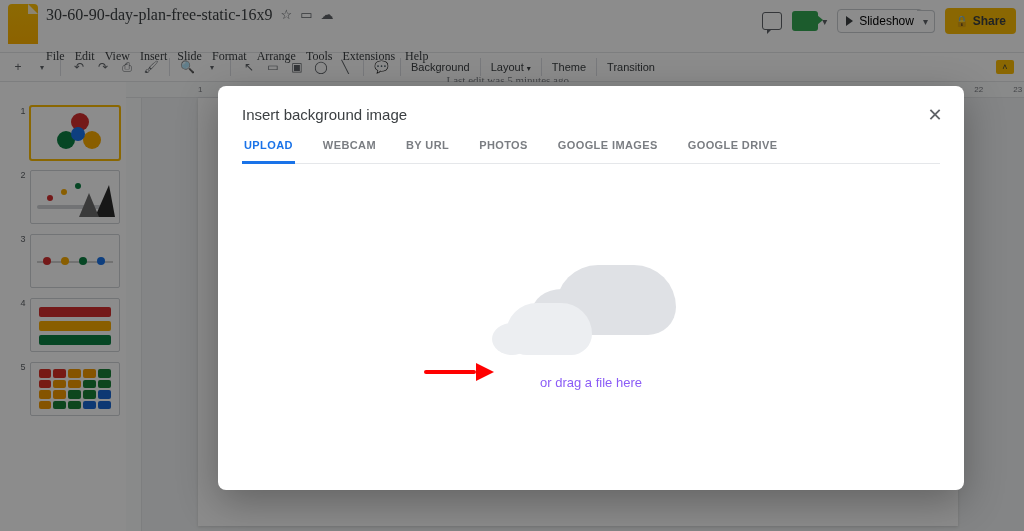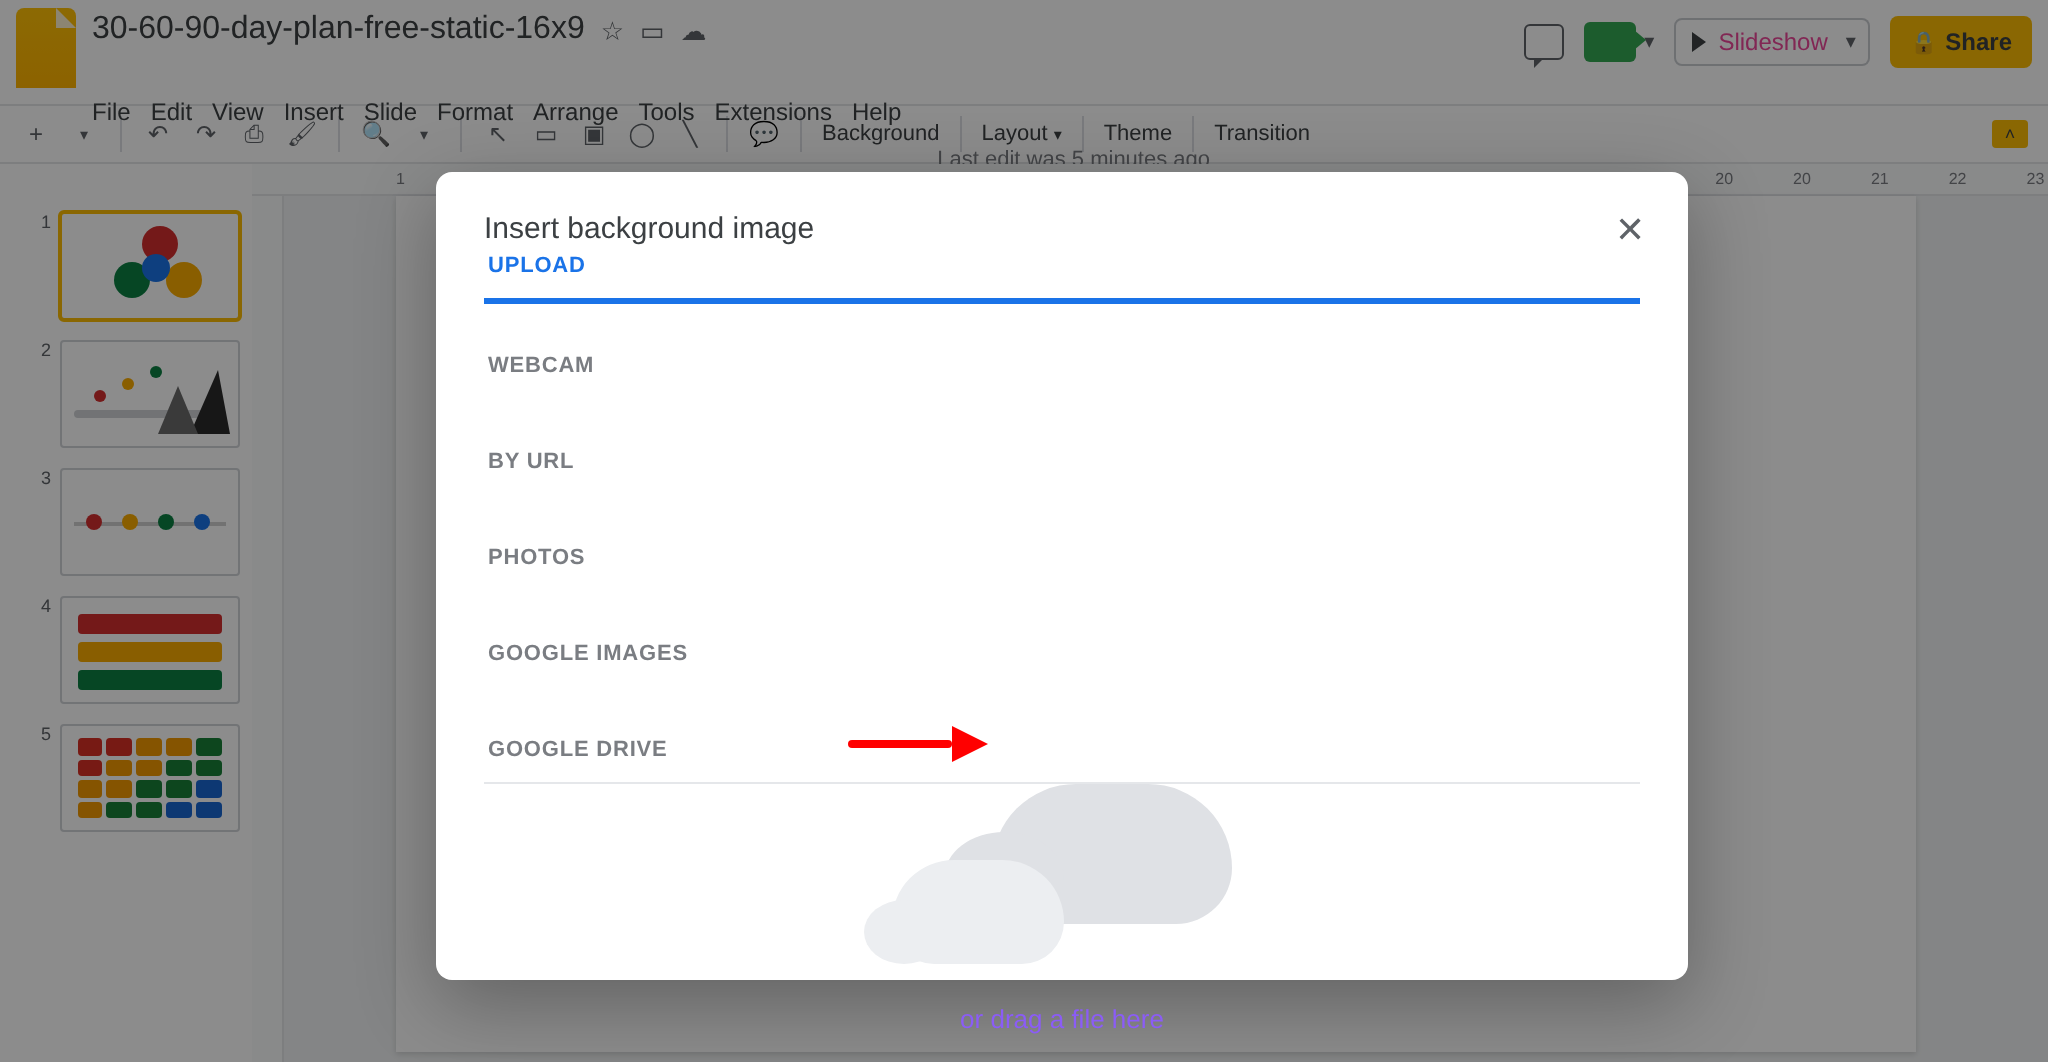--- a/index.html
+++ b/index.html
@@ -3,29 +3,29 @@
 <meta charset="utf-8">
 <style>
   * { box-sizing: border-box; margin: 0; padding: 0; }
   html, body { width: 1024px; height: 531px; overflow: hidden; font-family: Arial, Helvetica, sans-serif; background:#fff; }
   
   .dim { position:absolute; inset:0; background: rgba(0,0,0,0.45); z-index:50; }
   
   .header { position:relative; display:flex; align-items:flex-start; height:52px; padding:4px 8px 0 8px; }
   .logo { width:30px; height:40px; background: linear-gradient(#ffc107,#ffb300); border-radius:4px 4px 0 0; position:relative; margin-right:6px; }
   .logo:after{ content:""; position:absolute; top:0; right:0; width:10px; height:10px; background:#fff3cf; clip-path: polygon(0 0,100% 100%,0 100%);}
-  .title-area { flex:1; }
+  .title-area { flex:1;font-family:Liberation Serif, serif; }
   .doc-title { font-size:16px; color:#3c4043; padding:2px 2px 0 2px; display:flex; align-items:center; gap:8px;}
   .doc-star, .doc-move, .doc-cloud { color:#5f6368; font-size:13px; }
   .menu-row { display:flex; gap:10px; font-size:12px; color:#3c4043; padding:2px 2px; align-items:center;}
   .menu-row .edit-info { color:#7a7d82; text-decoration:underline; margin-left:8px; font-size:11px;margin-top:48px;}
   .right-controls { display:flex; align-items:center; gap:10px; padding-top:4px;}
   .meet-ico { width:26px; height:20px; background:#34a853; border-radius:3px; position:relative;}
   .meet-ico:after{content:"";position:absolute;right:-5px;top:4px;border-left:6px solid #34a853;border-top:5px solid transparent;border-bottom:5px solid transparent;}
-  .slideshow-btn { display:flex; align-items:center; gap:6px; border:1px solid #c8ccd0; border-radius:4px; padding:4px 8px; font-size:12px; color:#ec4899; background:#fff;justify-content:space-between;}
+  .slideshow-btn { display:flex; align-items:center; gap:6px; border:1px solid #c8ccd0; border-radius:4px; padding:4px 8px; font-size:12px; color:#000000; background:#fff;justify-content:space-between;}
   .slideshow-btn .tri{width:0;height:0;border-left:7px solid #3c4043;border-top:5px solid transparent;border-bottom:5px solid transparent;}
   .slideshow-caret{color:#5f6368;font-size:10px;border:1px solid #c8ccd0;border-left:0;padding:5px 6px;border-radius:0 4px 4px 0;margin-left:-6px;background:#fff;}
   .share-btn { background:#fbbc04; color:#3c4043; font-weight:bold; font-size:12px; border-radius:4px; padding:6px 10px; display:flex; align-items:center; gap:4px;}
   .comment-ico { width:20px; height:18px; border:1.5px solid #5f6368; border-radius:3px; position:relative;}
   .comment-ico:after{content:"";position:absolute;bottom:-5px;left:4px;width:0;height:0;border-top:5px solid #5f6368;border-right:5px solid transparent;}
   
   .toolbar { height:30px; border-top:1px solid #e3e5e8; border-bottom:1px solid #e3e5e8; display:flex; align-items:center; padding:0 10px; gap:8px; font-size:11px; color:#3c4043; background:#fff;}
   .toolbar .sep { width:1px; height:18px; background:#dcdfe3; margin:0 2px;}
   .tb-ico { width:16px; height:16px; display:inline-flex; align-items:center; justify-content:center; color:#5f6368; font-size:12px;}
   .tb-txt { font-size:11px; color:#3c4043;}
@@ -73,24 +73,24 @@
   .t4 .b2{background:#f9ab00;top:22px;}
   .t4 .b3{background:#0b8043;top:36px;}
   .t5 .grid{position:absolute;left:8px;right:8px;top:6px;bottom:6px;display:grid;grid-template-columns:repeat(5,1fr);grid-template-rows:repeat(4,1fr);gap:2px;}
   .t5 .cell{border-radius:2px;}
   .t5 .r{background:#d93025;}
   .t5 .o{background:#f29900;}
   .t5 .g{background:#188038;}
   .t5 .b{background:#1967d2;}
 
   
-  .dialog { position:absolute; z-index:100; left:218px; top:86px; width:626px; height:404px; background:#fff; border-radius:8px; box-shadow:0 12px 40px rgba(0,0,0,0.3); padding:20px 24px 0; display:flex; flex-direction:column;}
+  .dialog { position:absolute; z-index:100; left:218px; top:86px; width:746px; height:404px; background:#fff; border-radius:8px; box-shadow:0 12px 40px rgba(0,0,0,0.3); padding:20px 24px 0; display:flex; flex-direction:column;}
   .dlg-title { font-size:15px; color:#3c4043; }
   .dlg-close { position:absolute; right:18px; top:18px; width:22px; height:22px; display:flex; align-items:center; justify-content:center; color:#5f6368; font-size:18px; cursor:pointer;}
-  .dlg-tabs { display:flex; gap:26px; margin-top:4px; border-bottom:1px solid #e5e7ea; font-size:11px; letter-spacing:0.4px;flex-direction:column;}
+  .dlg-tabs { display:flex; gap:26px; margin-top:16px; border-bottom:1px solid #e5e7ea; font-size:11px; letter-spacing:0.4px;}
   .dlg-tab { color:#7a7d82; font-weight:600; padding:0 2px 10px; cursor:pointer; }
   .dlg-tab.active { color:#1a73e8; border-bottom:3px solid #1a73e8; margin-bottom:-1px;}
   .dlg-body { flex:1; display:flex; flex-direction:column; align-items:center; justify-content:center; gap:14px;}
   .cloud { position:relative; width:170px; height:90px; margin-bottom:6px;}
   .cloud .big{ position:absolute; right:0; top:0; width:120px; height:70px; background:#dfe1e5; border-radius:60px 60px 40px 40px;}
   .cloud .big:before{content:"";position:absolute;left:-24px;bottom:0;width:60px;height:46px;background:#dfe1e5;border-radius:50%;}
   .cloud .small{ position:absolute; left:0; bottom:0; width:86px; height:52px; background:#eceef1; border-radius:44px 44px 30px 30px;}
   .cloud .small:before{content:"";position:absolute;left:-14px;bottom:0;width:40px;height:32px;background:#eceef1;border-radius:50%;}
   .browse-btn { background:#1a73e8; color:#fff; font-size:11px; font-weight:700; letter-spacing:0.5px; padding:8px 14px; border-radius:3px; border:1px dashed rgba(255,255,255,0.6); outline:1px solid #1a73e8; cursor:pointer;}
   .drag-hint { font-size:13px; color:#8b5cf6;}

